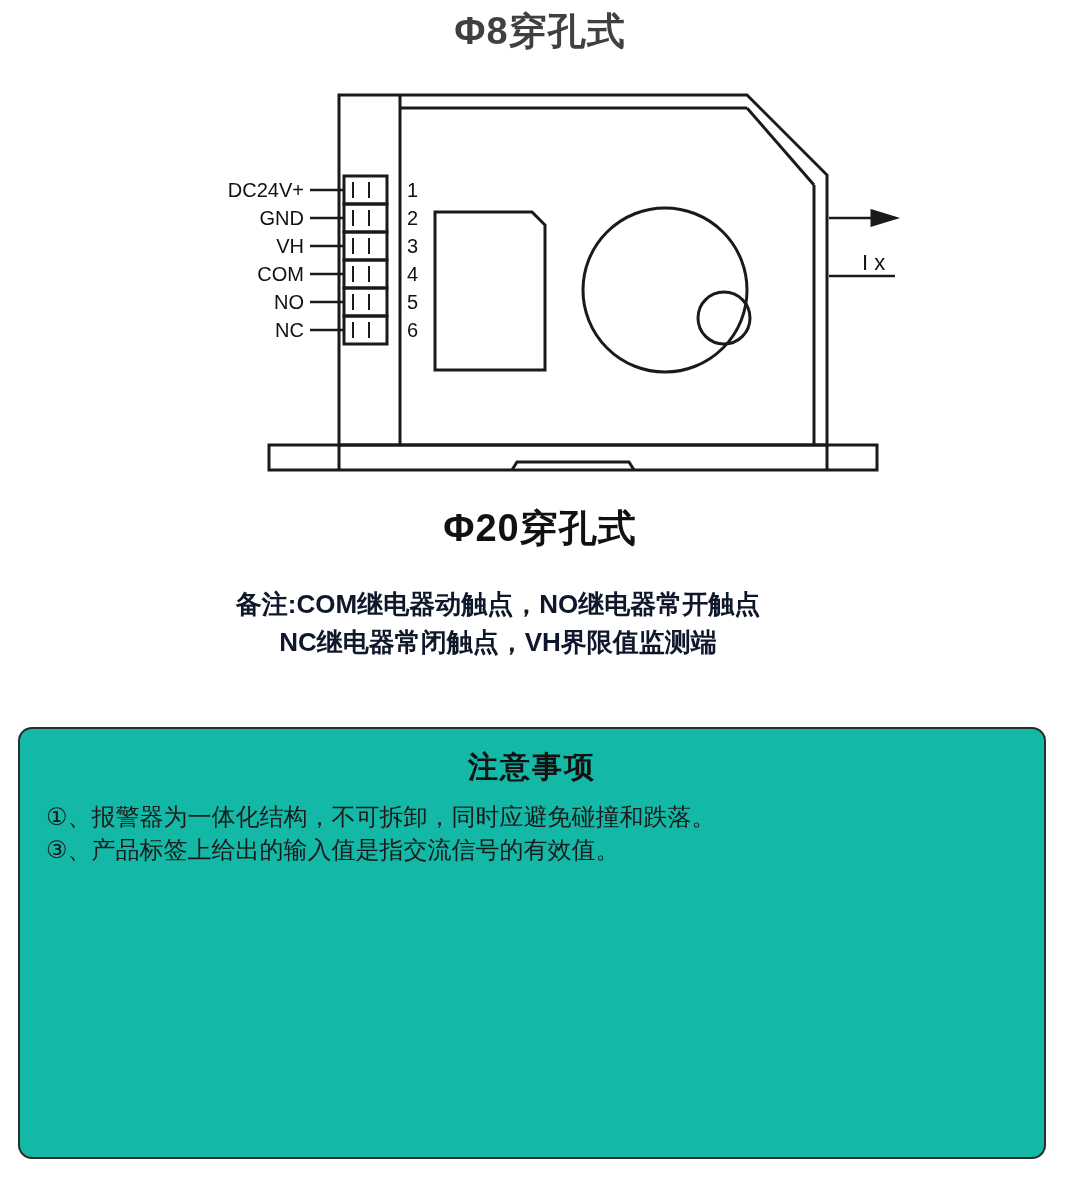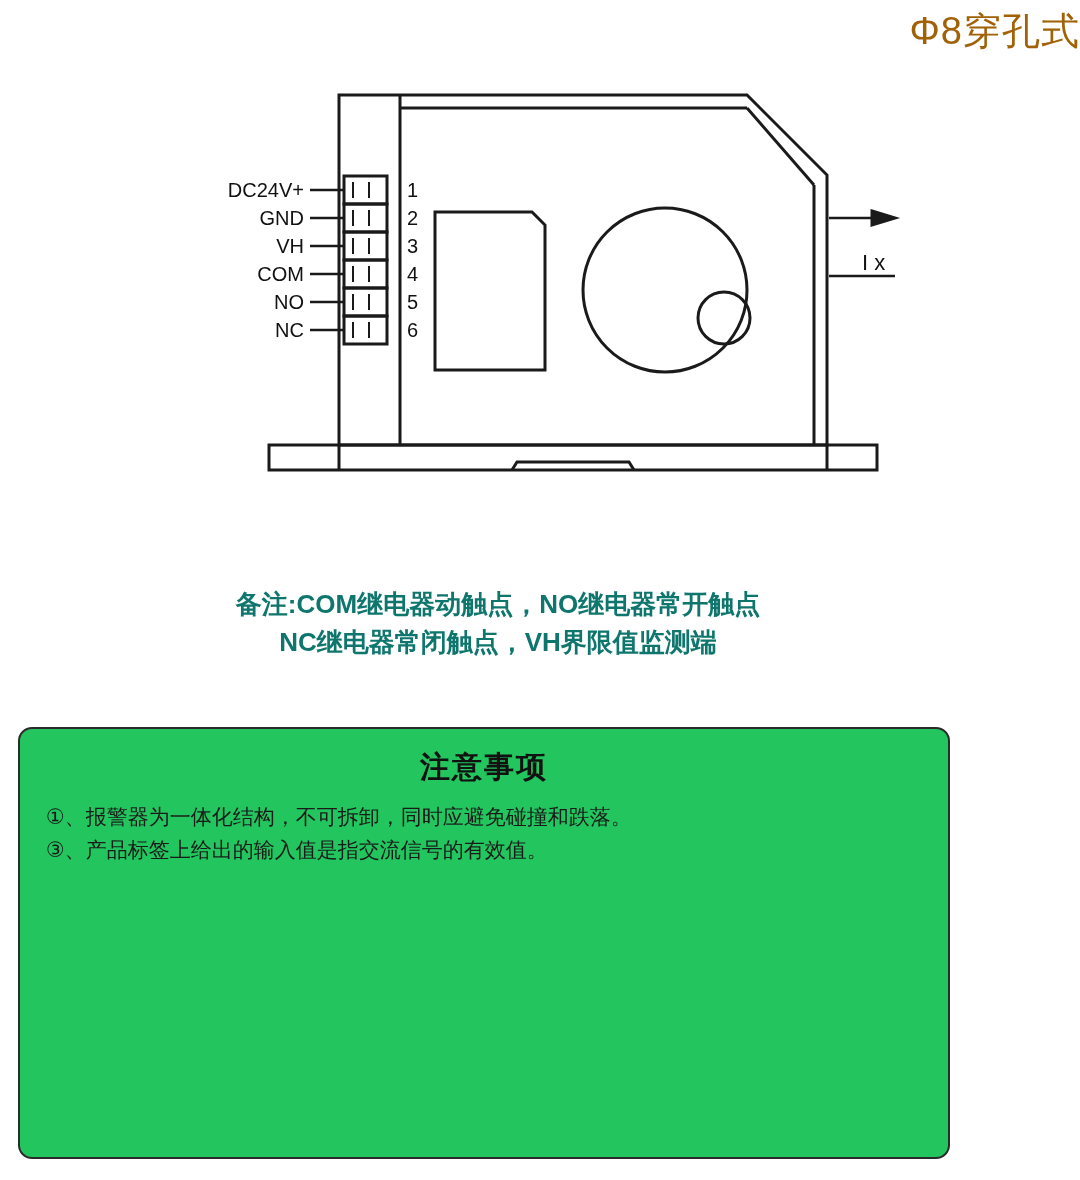--- a/index.html
+++ b/index.html
@@ -20,25 +20,25 @@
     width: 1080px;
     height: 1180px;
   }
 
   
   .title-top {
     position: absolute;
     top: 6px;
     left: 0;
     width: 1080px;
-    text-align: right;
+    text-align: center;
     font-size: 38px;
-    font-weight: 400;
+    font-weight: 700;
     letter-spacing: 1px;
-    color: #a16207;
+    color: #404040;
   }
   .title-bottom {
     position: absolute;
     top: 503px;
     left: 0;
     width: 1080px;
     text-align: center;
     font-size: 38px;
     font-weight: 700;
     letter-spacing: 1px;
@@ -57,46 +57,46 @@
   
   .note-block {
     position: absolute;
     top: 585px;
     left: 0;
     width: 996px;
     text-align: center;
     font-size: 26px;
     font-weight: 700;
     line-height: 38px;
-    color: #0f766e;
+    color: #0f172a;
   }
 
   
   .caution-panel {
     position: absolute;
     left: 18px;
     top: 727px;
-    width: 932px;
+    width: 1028px;
     height: 432px;
     border: 2px solid #2b2b2b;
     border-radius: 14px;
     box-sizing: border-box;
-    background: #22c55e;
+    background: #14b8a6;
   }
   .caution-title {
     text-align: center;
     font-size: 30px;
     font-weight: 700;
     color: #111;
     margin-top: 18px;
     letter-spacing: 2px;
   }
   .caution-list {
     margin: 14px 26px 15px 26px;
-    font-size: 21px;
+    font-size: 24px;
     line-height: 30px;
     color: #1a1a1a;
     text-align: justify;
   }
   .caution-item {
     margin-bottom: 3px;
   }
 </style>
 </head>
 <body>
@@ -170,20 +170,21 @@
         <text x="390" y="183">3</text>
         <text x="390" y="211">4</text>
         <text x="390" y="239">5</text>
         <text x="390" y="267">6</text>
 
         <text x="845" y="200" font-size="22">I x</text>
       </g>
     </svg>
   </div>
 
+  <div class="title-bottom">Φ20穿孔式</div>
 
   <div class="note-block">
     <div>备注:COM继电器动触点，NO继电器常开触点</div>
     <div>NC继电器常闭触点，VH界限值监测端</div>
   </div>
 
   <div class="caution-panel">
     <div class="caution-title">注意事项</div>
     <div class="caution-list">
       <div class="caution-item">①、报警器为一体化结构，不可拆卸，同时应避免碰撞和跌落。</div>

